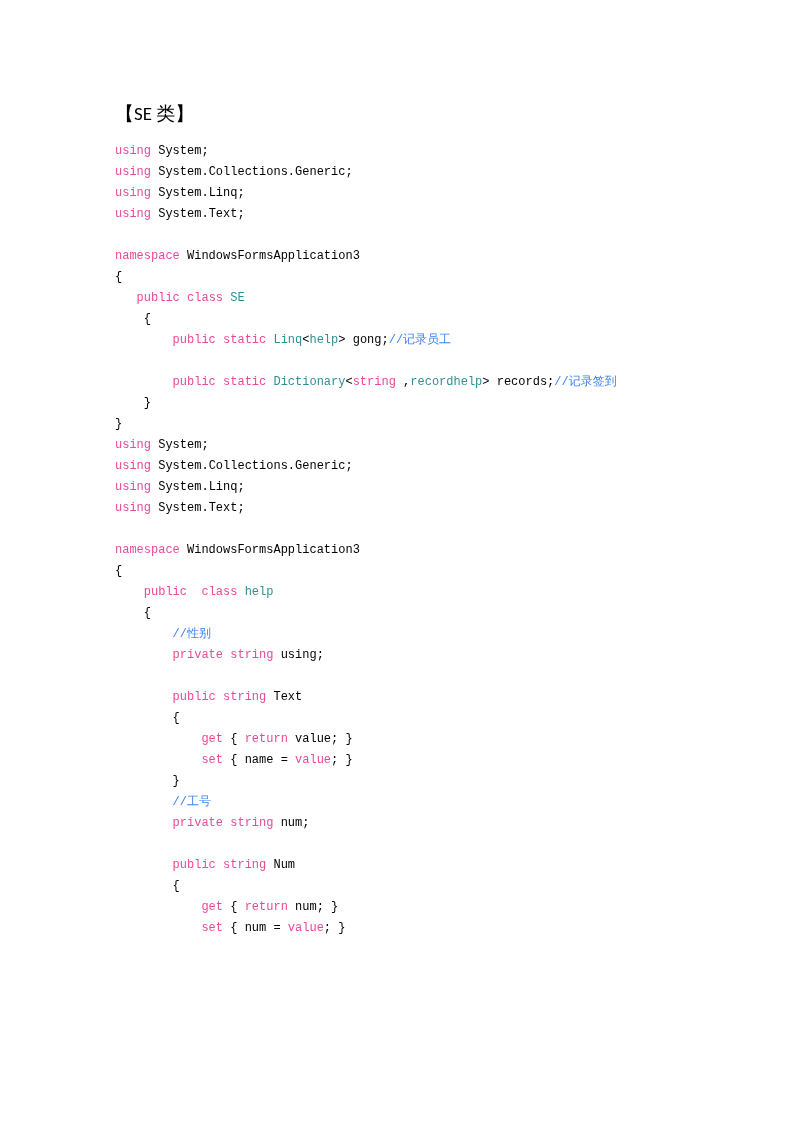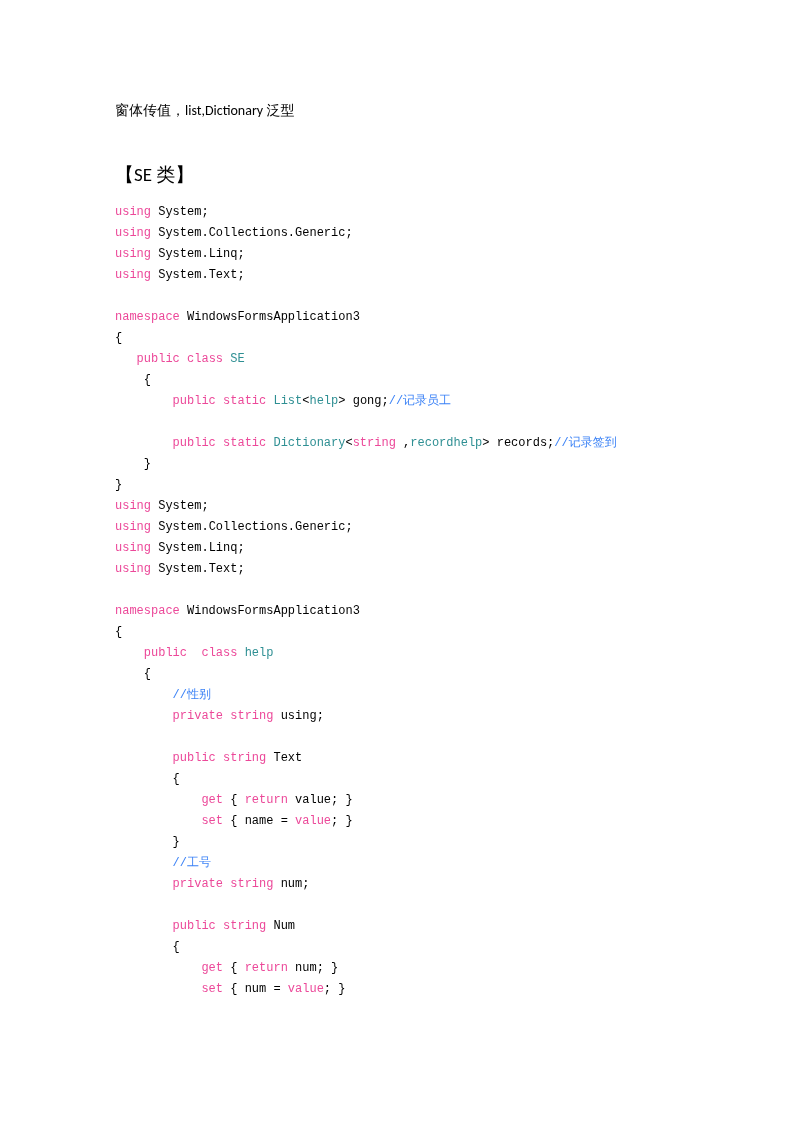--- a/index.html
+++ b/index.html
@@ -35,38 +35,35 @@
   }
   .kw   { color: #ec4899; }   
   .type { color: #2e8f93; }
   .com  { color: #3b82f6; }
 </style>
 </head>
 <body>
 
 <div class="page">
 
-  <div class="title">
-    <span>窗体传值，</span><span class="sans">list,Dictionary </span><span>泛型</span>
-  </div>
 
   <div class="section-header">
     <span>【</span><span class="sans">SE </span><span>类】</span>
   </div>
 
 <pre class="code"><span class="kw">using</span><span> System;</span>
 <span class="kw">using</span><span> System.Collections.Generic;</span>
 <span class="kw">using</span><span> System.Linq;</span>
 <span class="kw">using</span><span> System.Text;</span>
 
 <span class="kw">namespace</span><span> WindowsFormsApplication3</span>
 <span>{</span>
 <span>   </span><span class="kw">public</span><span> </span><span class="kw">class</span><span> </span><span class="type">SE</span>
 <span>    {</span>
-<span>        </span><span class="kw">public</span><span> </span><span class="kw">static</span><span> </span><span class="type">List</span><span>&lt;</span><span class="type">help</span><span>&gt; gong;</span><span class="com">//记录员工</span>
+<span>        </span><span class="kw">public</span><span> </span><span class="kw">static</span><span> </span><span class="type">Linq</span><span>&lt;</span><span class="type">help</span><span>&gt; gong;</span><span class="com">//记录员工</span>
 
 <span>        </span><span class="kw">public</span><span> </span><span class="kw">static</span><span> </span><span class="type">Dictionary</span><span>&lt;</span><span class="kw">string</span><span> ,</span><span class="type">recordhelp</span><span>&gt; records;</span><span class="com">//记录签到</span>
 <span>    }</span>
 <span>}</span></pre>
 
 
 <pre class="code"><span class="kw">using</span><span> System;</span>
 <span class="kw">using</span><span> System.Collections.Generic;</span>
 <span class="kw">using</span><span> System.Linq;</span>
 <span class="kw">using</span><span> System.Text;</span>

